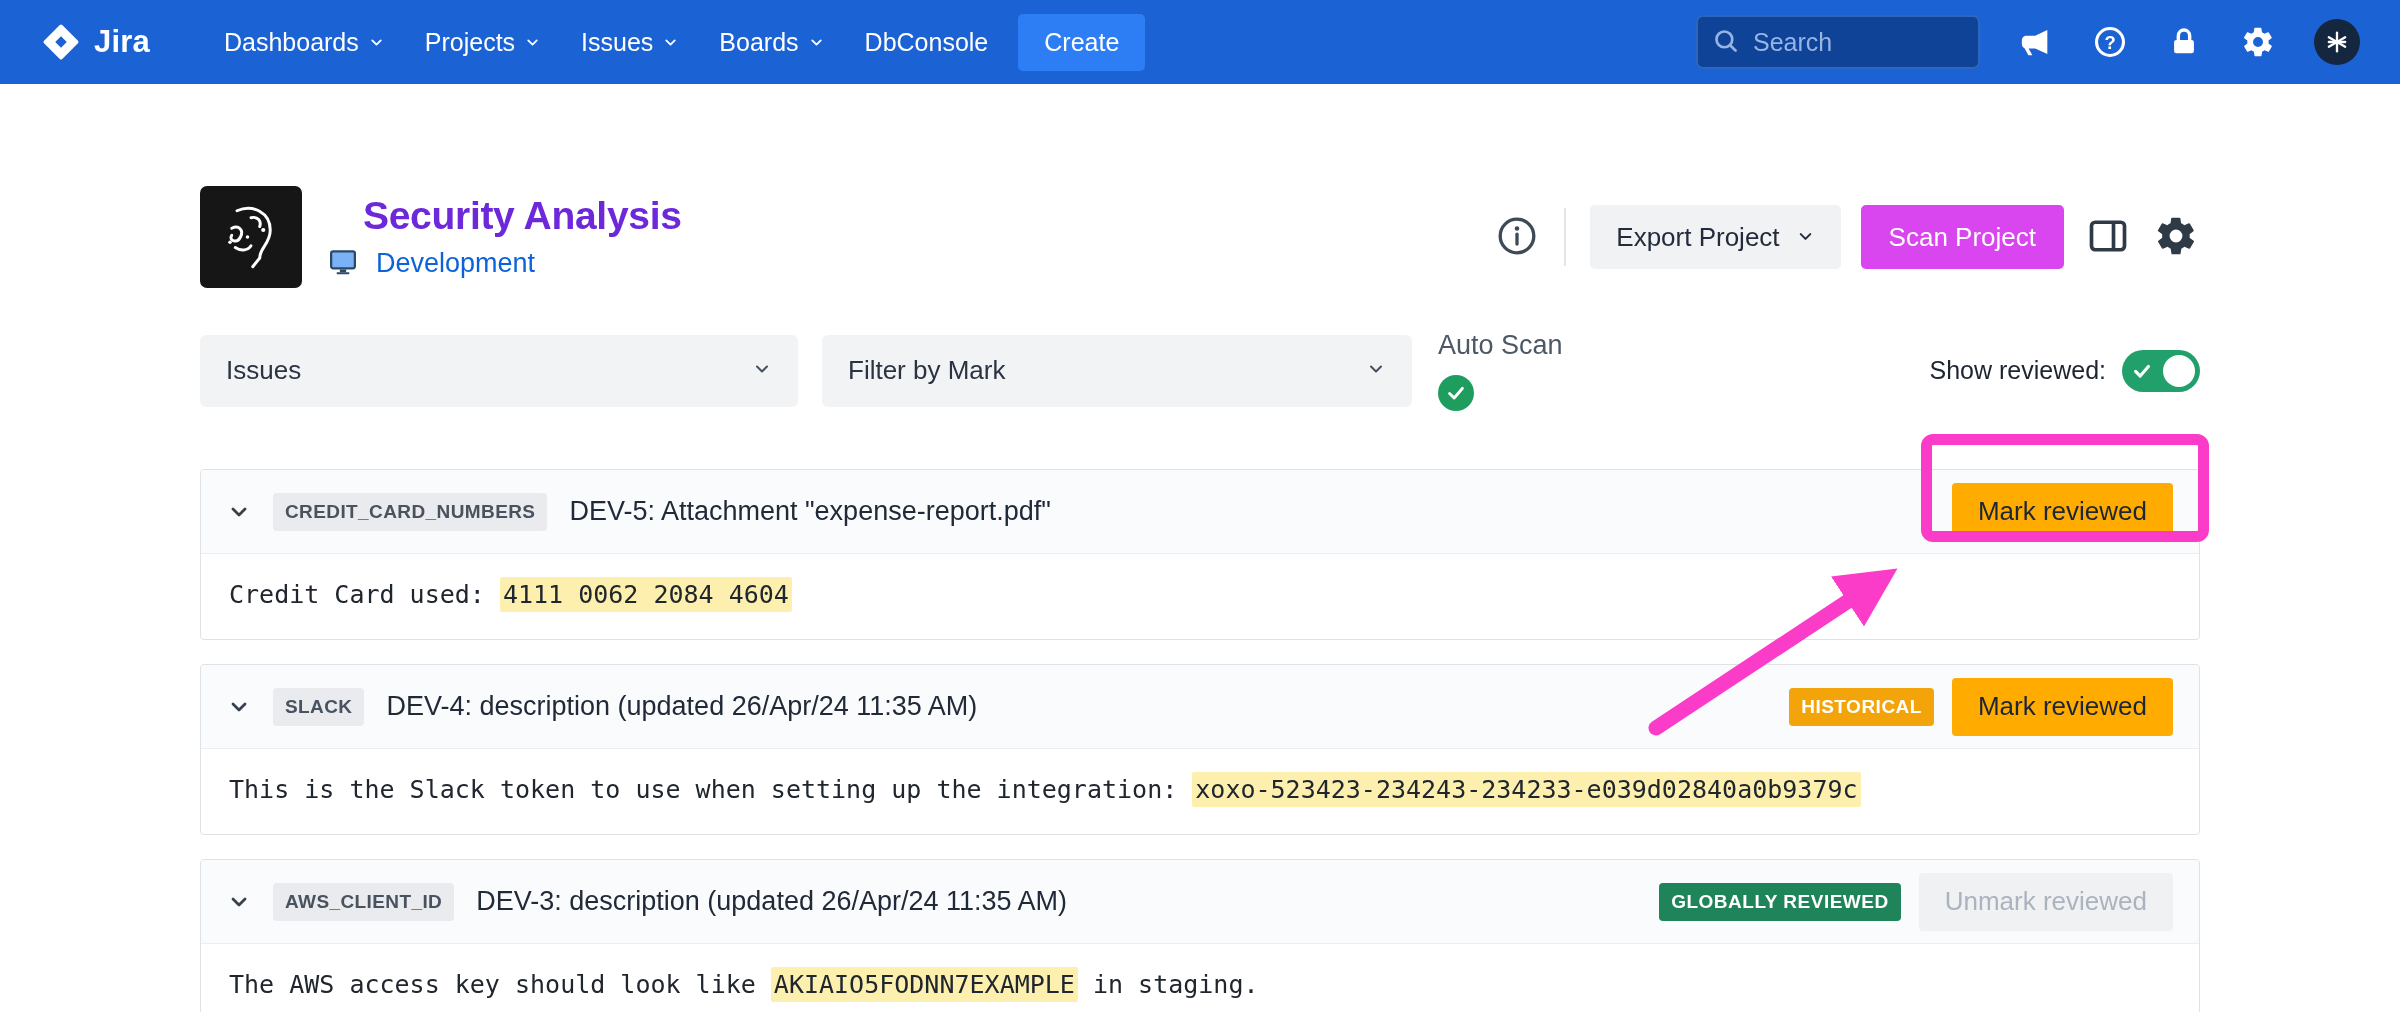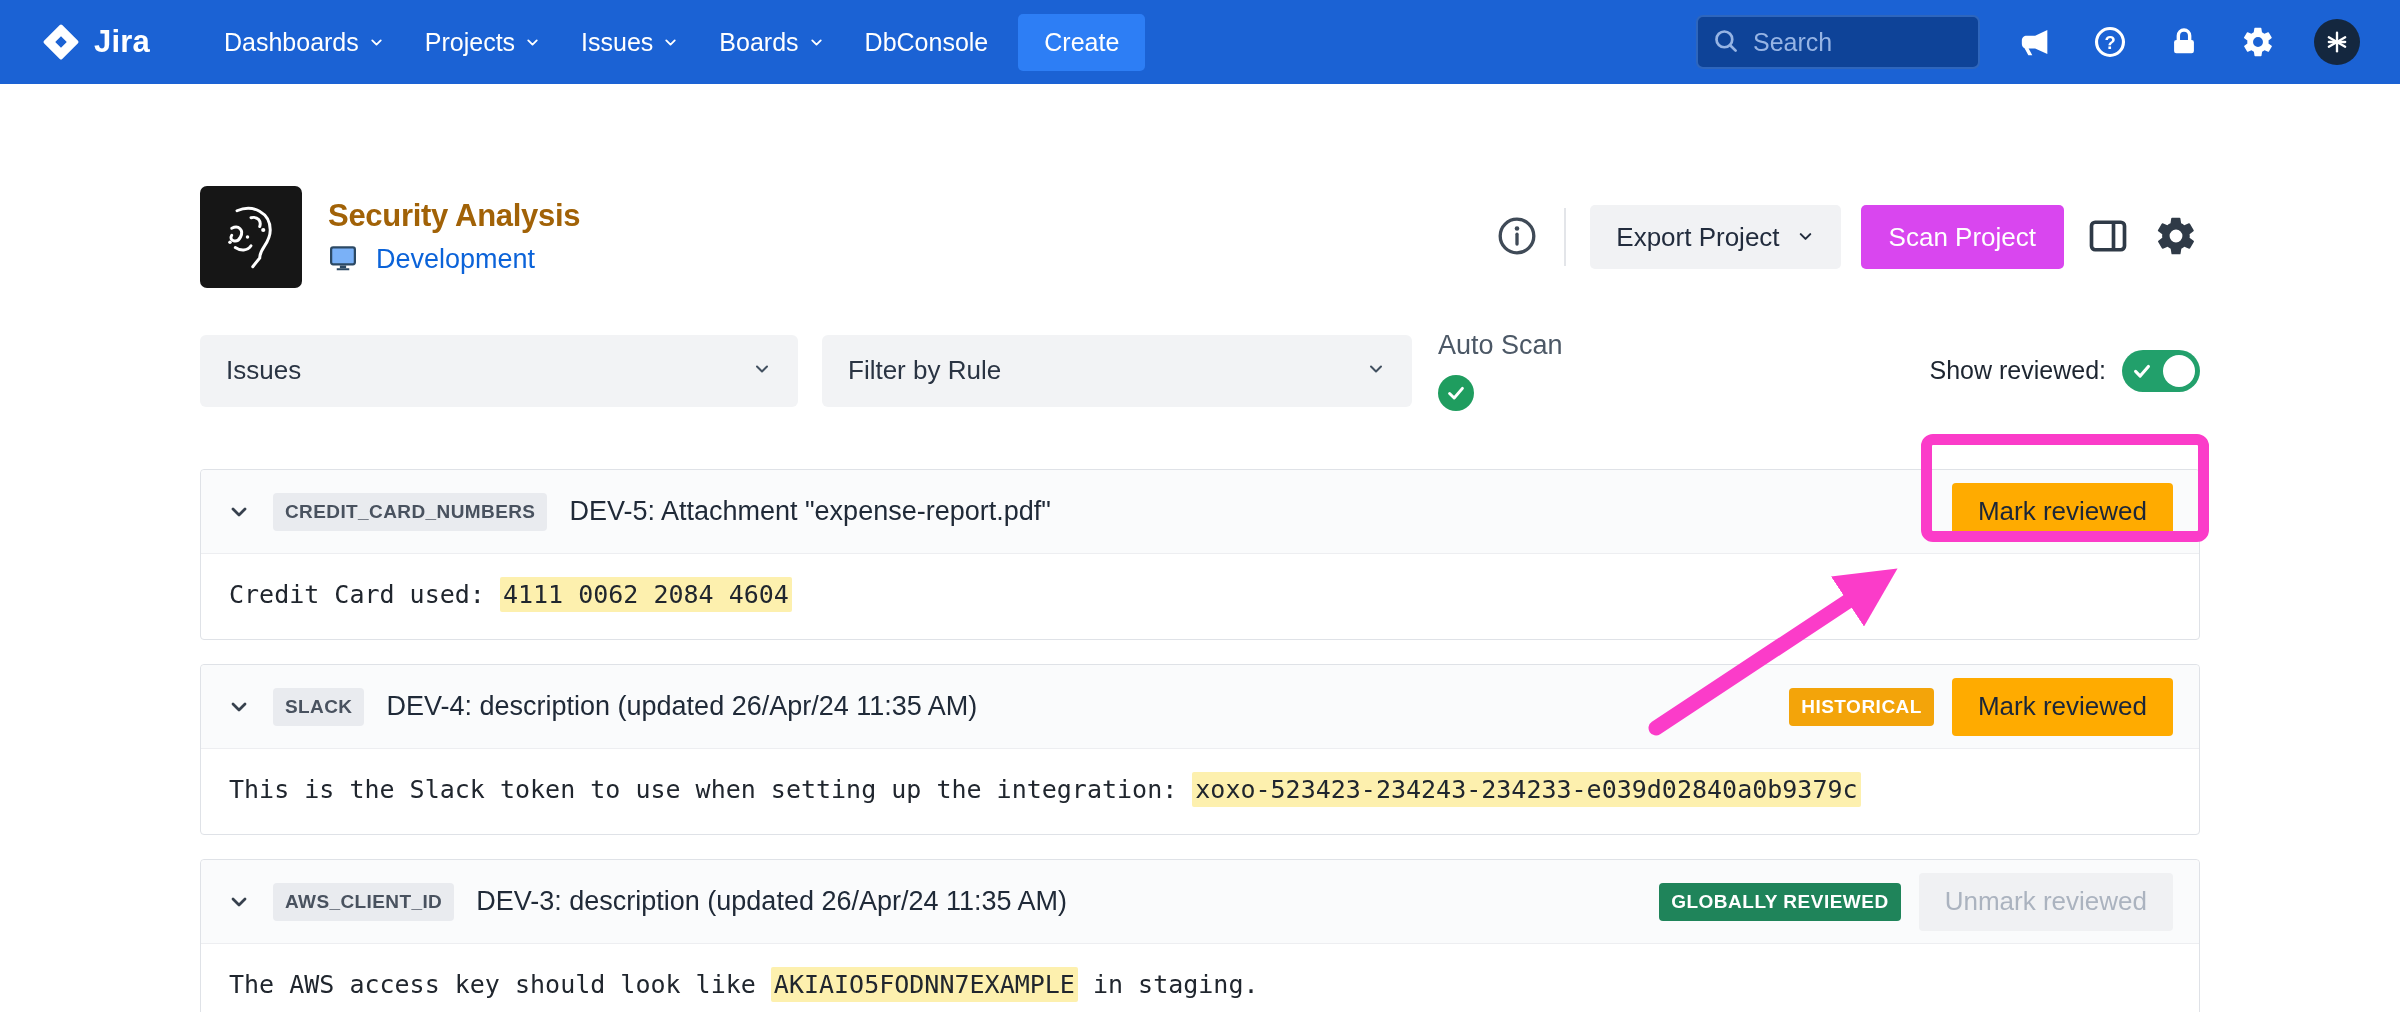--- a/index.html
+++ b/index.html
@@ -33,21 +33,21 @@
                 display:flex; align-items:center; justify-content:center; cursor:pointer; }
   .nav-avatar svg { width:28px; height:28px; }
 
   
   .content { position:absolute; left:200px; top:186px; width:2000px; }
   .page-header { display:flex; align-items:center; }
   .project-avatar { width:102px; height:102px; border-radius:7px; background:#161616;
                     display:flex; align-items:center; justify-content:center; flex:0 0 auto; }
   .project-avatar svg { width:84px; height:84px; }
   .title-block { margin-left:26px; }
-  .page-title { font-size:31px; font-weight:700; color:#a16207; letter-spacing:-.3px; }
+  .page-title { font-size:39px; font-weight:700; color:#6d28d9; letter-spacing:-.3px;margin-left:35px; }
   .project-link-row { display:flex; align-items:center; gap:18px; margin-top:9px; }
   .project-link-row svg { width:30px; height:30px; }
   .project-link { color:#0b63d9; font-size:27px; font-weight:500; text-decoration:none; cursor:pointer; }
   .header-actions { margin-left:auto; display:flex; align-items:center; gap:20px; }
   .info-btn { background:none; border:none; color:#3f4a57; width:46px; height:46px; padding:0; cursor:pointer; }
   .info-btn svg { width:42px; height:42px; }
   .v-divider { width:2px; height:58px; background:#e3e5e9; margin:0 4px; }
   .export-btn { display:flex; align-items:center; gap:16px; background:#f1f2f4; border:none; border-radius:5px;
                 padding:0 26px; height:64px; font-size:26px; font-weight:500; color:#222c3d; cursor:pointer; font-family:inherit; }
   .export-btn svg { width:19px; height:19px; }
@@ -250,21 +250,21 @@
     </div>
 
     <div class="filters">
       <div class="dropdown dd-issues">
         <span>Issues</span>
         <span><svg viewBox="0 0 24 24" fill="none" stroke="currentColor" stroke-width="2.4" stroke-linecap="round" stroke-linejoin="round">
               <polyline points="6 9 12 15 18 9"></polyline>
             </svg></span>
       </div>
       <div class="dropdown dd-rule">
-        <span>Filter by Rule</span>
+        <span>Filter by Mark</span>
         <span><svg viewBox="0 0 24 24" fill="none" stroke="currentColor" stroke-width="2.4" stroke-linecap="round" stroke-linejoin="round">
               <polyline points="6 9 12 15 18 9"></polyline>
             </svg></span>
       </div>
       <div class="auto-scan">
         <span>Auto Scan</span>
         <span class="check-circle">
           <svg viewBox="0 0 24 24" fill="none" stroke="#fff" stroke-width="3.2" stroke-linecap="round" stroke-linejoin="round">
               <polyline points="5 12.5 10 17.5 19 7"></polyline>
             </svg>

